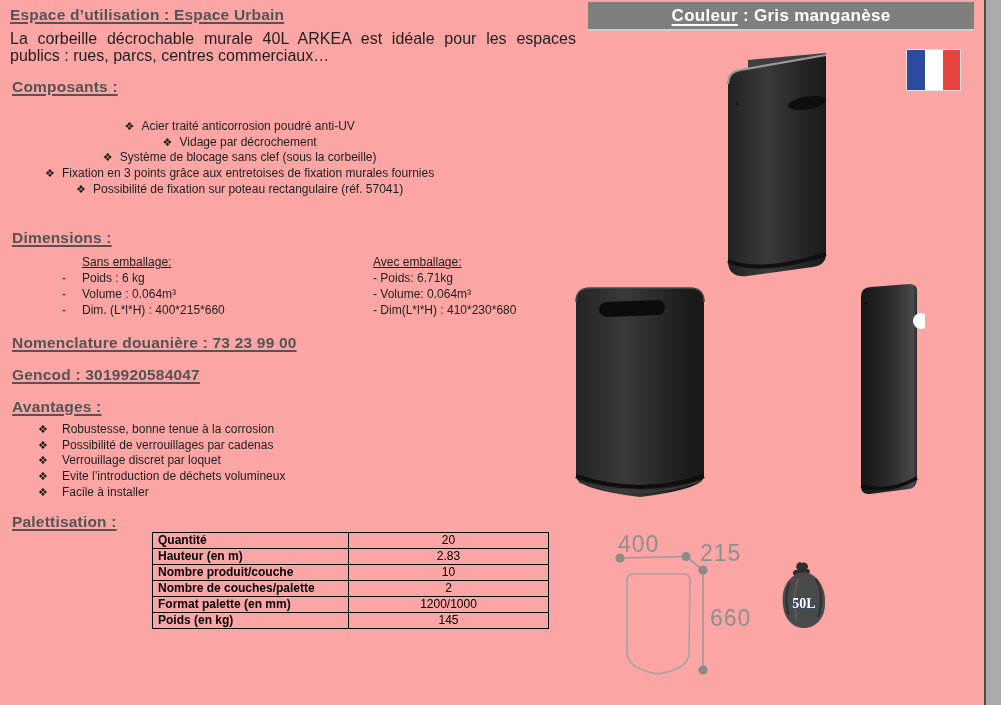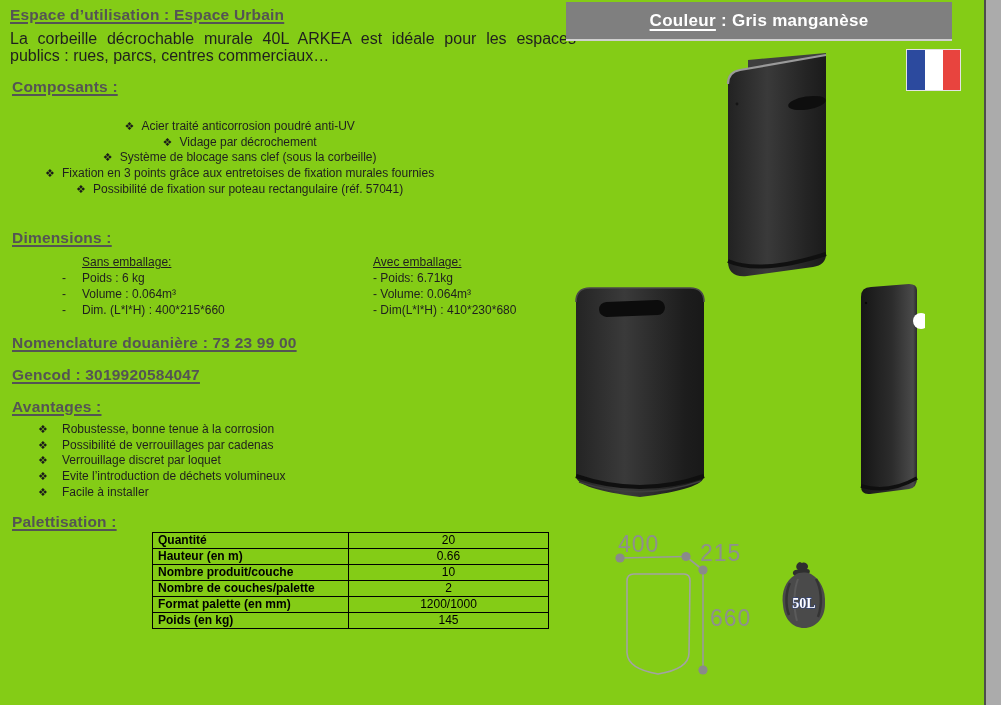--- a/index.html
+++ b/index.html
@@ -1,18 +1,18 @@
 <!DOCTYPE html>
 <html><head>
 <meta charset="utf-8">
 <style>
   * { margin:0; padding:0; box-sizing:border-box; }
   body { background:#fff; }
   .screen {
-    position:relative; width:1001px; height:705px; background:#84cc16;
+    position:relative; width:1001px; height:705px; background:#fca5a5;
     font-family:"Liberation Sans", sans-serif; overflow:hidden; color:#1f1f1f;
   }
   
   .edge-line { position:absolute; left:984px; top:0; width:2px; height:705px; background:#4d4d4d; }
   .outside   { position:absolute; left:986px; top:0; width:15px; height:705px; background:#ababab; }
 
   
   .sec-h {
     position:absolute; font-weight:bold; font-size:15.5px; color:#545454;
     text-decoration:underline; text-decoration-thickness:1.5px; text-underline-offset:2px;
@@ -39,21 +39,21 @@
   .pal-table {
     position:absolute; left:152px; top:532px; border-collapse:collapse;
     font-size:12px; color:#000;
   }
   .pal-table td { border:1px solid #000; height:15.8px; line-height:13px; padding:1px 5px; }
   .t-label { width:196px; font-weight:bold; }
   .t-value { width:200px; text-align:center; font-weight:normal;margin-left:18px; }
 
   
   .banner {
-    position:absolute; left:566px; top:2px; width:386px; height:39px;
+    position:absolute; left:588px; top:2px; width:386px; height:29px;
     background:#7f7f7f; border-bottom:2px solid #cfcfcf;
     color:#ffffff; font-weight:bold; font-size:17px; letter-spacing:0.3px;
     display:flex; align-items:center; justify-content:center; white-space:pre;
   }
   .banner .u { text-decoration:underline; text-decoration-thickness:1.5px; text-underline-offset:3px; }
 
   .flag { position:absolute; left:907px; top:50px; width:53px; height:40px; display:flex;
           box-shadow:0 0 0 1px #e3e3e3; }
   .flag div { height:100%; }
   .flag .b { width:34%; background:#2c4a9e; }
@@ -167,21 +167,21 @@
   <table class="pal-table">
     <tbody>
 
         <tr>
           <td class="t-label">Quantité</td>
           <td class="t-value">20</td>
         </tr>
 
         <tr>
           <td class="t-label">Hauteur (en m)</td>
-          <td class="t-value">0.66</td>
+          <td class="t-value">2.83</td>
         </tr>
 
         <tr>
           <td class="t-label">Nombre produit/couche</td>
           <td class="t-value">10</td>
         </tr>
 
         <tr>
           <td class="t-label">Nombre de couches/palette</td>
           <td class="t-value">2</td>

